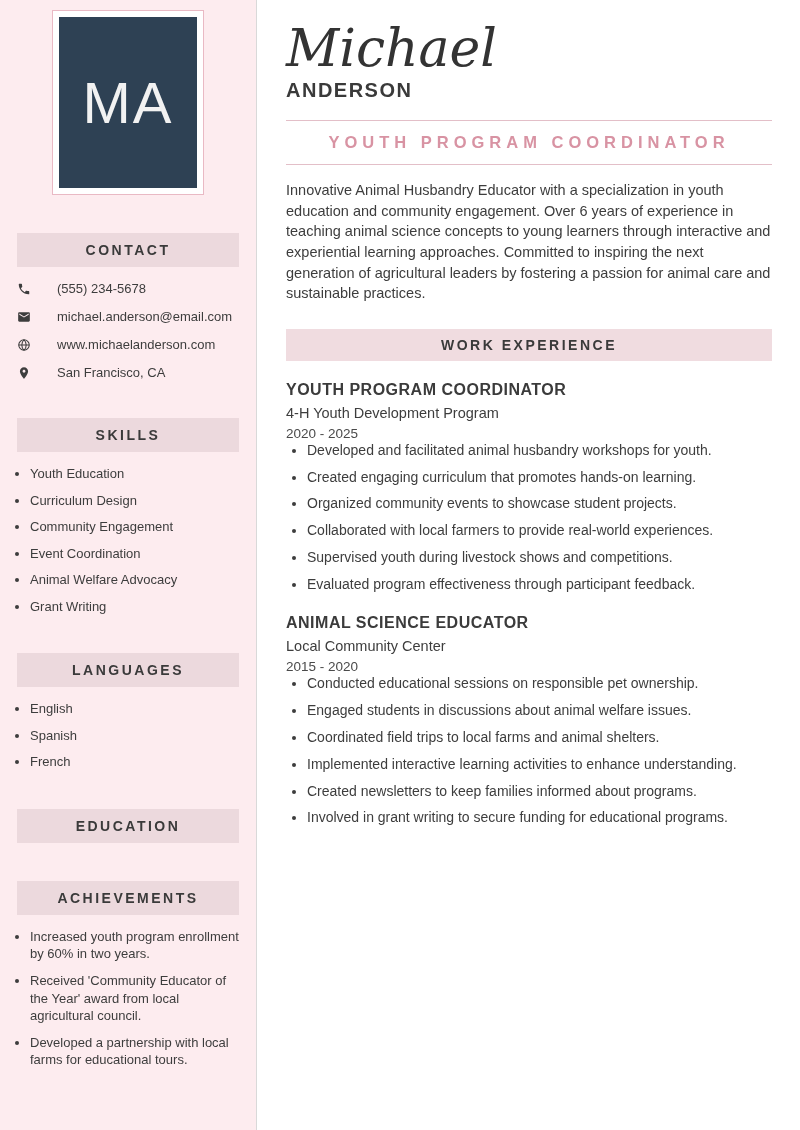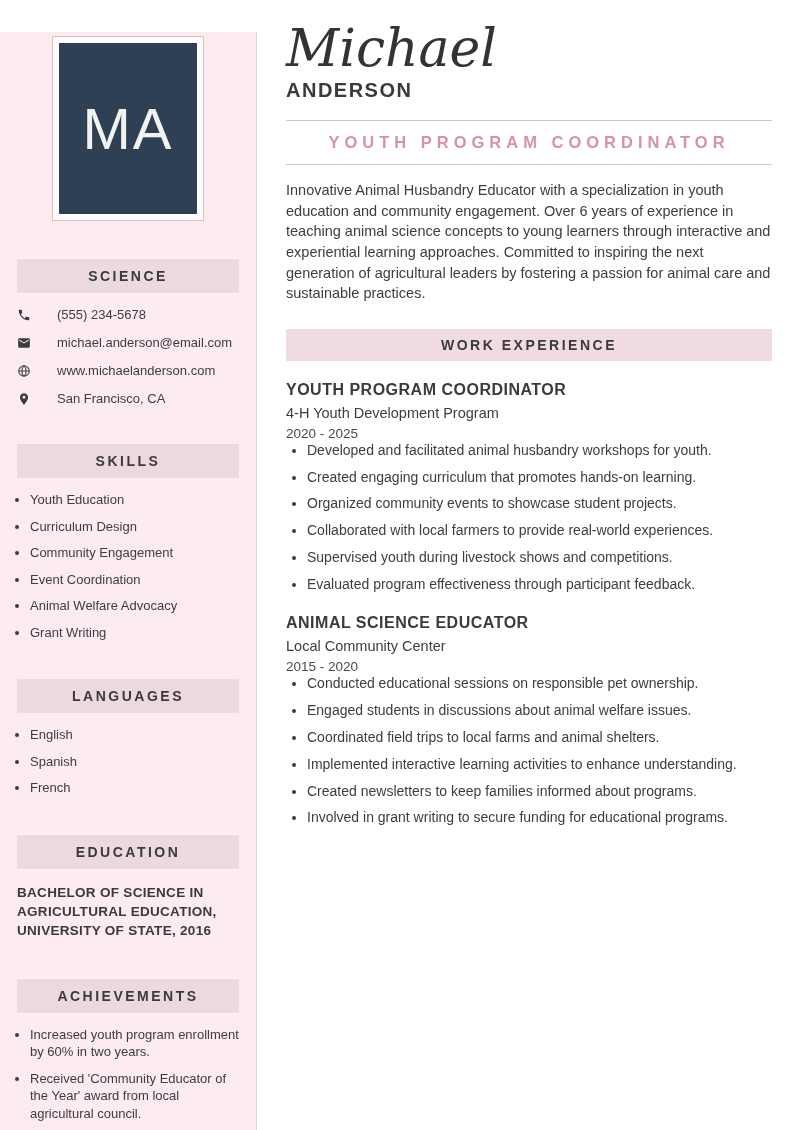--- a/index.html
+++ b/index.html
@@ -16,22 +16,21 @@
     overflow: hidden;
     background: #ffffff;
   }
 
   
   .sidebar {
     width: 257px;
     flex: 0 0 257px;
     background: #fdecef;
     border-right: 1px solid #d9d9d9;
-    padding-top: 4px;
-    margin-top: 32px;
+    padding-top: 10px;
   }
   .monogram-frame {
     width: 152px;
     height: 185px;
     margin: 0 auto;
     background: #ffffff;
     border: 1px solid #e9b9c4;
     padding: 6px;
   }
   .monogram-inner {
@@ -175,21 +174,21 @@
 <div class="page">
 
   <aside class="sidebar">
 
     <div class="monogram-frame">
       <div class="monogram-inner">
         <span class="monogram-text">MA</span>
       </div>
     </div>
 
-    <div class="side-band">SCIENCE</div>
+    <div class="side-band">CONTACT</div>
     <div class="contact-list">
       <div class="contact-item">
         <span>
           <svg width="14" height="14" viewBox="0 0 24 24" fill="#3d3d3d">
               <path d="M6.62 10.79c1.44 2.83 3.76 5.14 6.59 6.59l2.2-2.2c.27-.27.67-.36 1.02-.24 1.12.37 2.33.57 3.57.57.55 0 1 .45 1 1V20c0 .55-.45 1-1 1-9.39 0-17-7.61-17-17 0-.55.45-1 1-1h3.5c.55 0 1 .45 1 1 0 1.25.2 2.45.57 3.57.11.35.03.74-.25 1.02l-2.2 2.2z"></path>
             </svg>
         </span>
         <span>(555) 234-5678</span>
       </div>
       <div class="contact-item">
@@ -230,21 +229,20 @@
     </ul>
 
     <div class="side-band">LANGUAGES</div>
     <ul class="side-list">
       <li>English</li>
       <li>Spanish</li>
       <li>French</li>
     </ul>
 
     <div class="side-band">EDUCATION</div>
-    <div class="education-text">BACHELOR OF SCIENCE IN AGRICULTURAL EDUCATION, UNIVERSITY OF STATE, 2016</div>
 
     <div class="side-band">ACHIEVEMENTS</div>
     <ul class="side-list">
       <li>Increased youth program enrollment by 60% in two years.</li>
       <li>Received 'Community Educator of the Year' award from local agricultural council.</li>
       <li>Developed a partnership with local farms for educational tours.</li>
     </ul>
 
   </aside>
 

